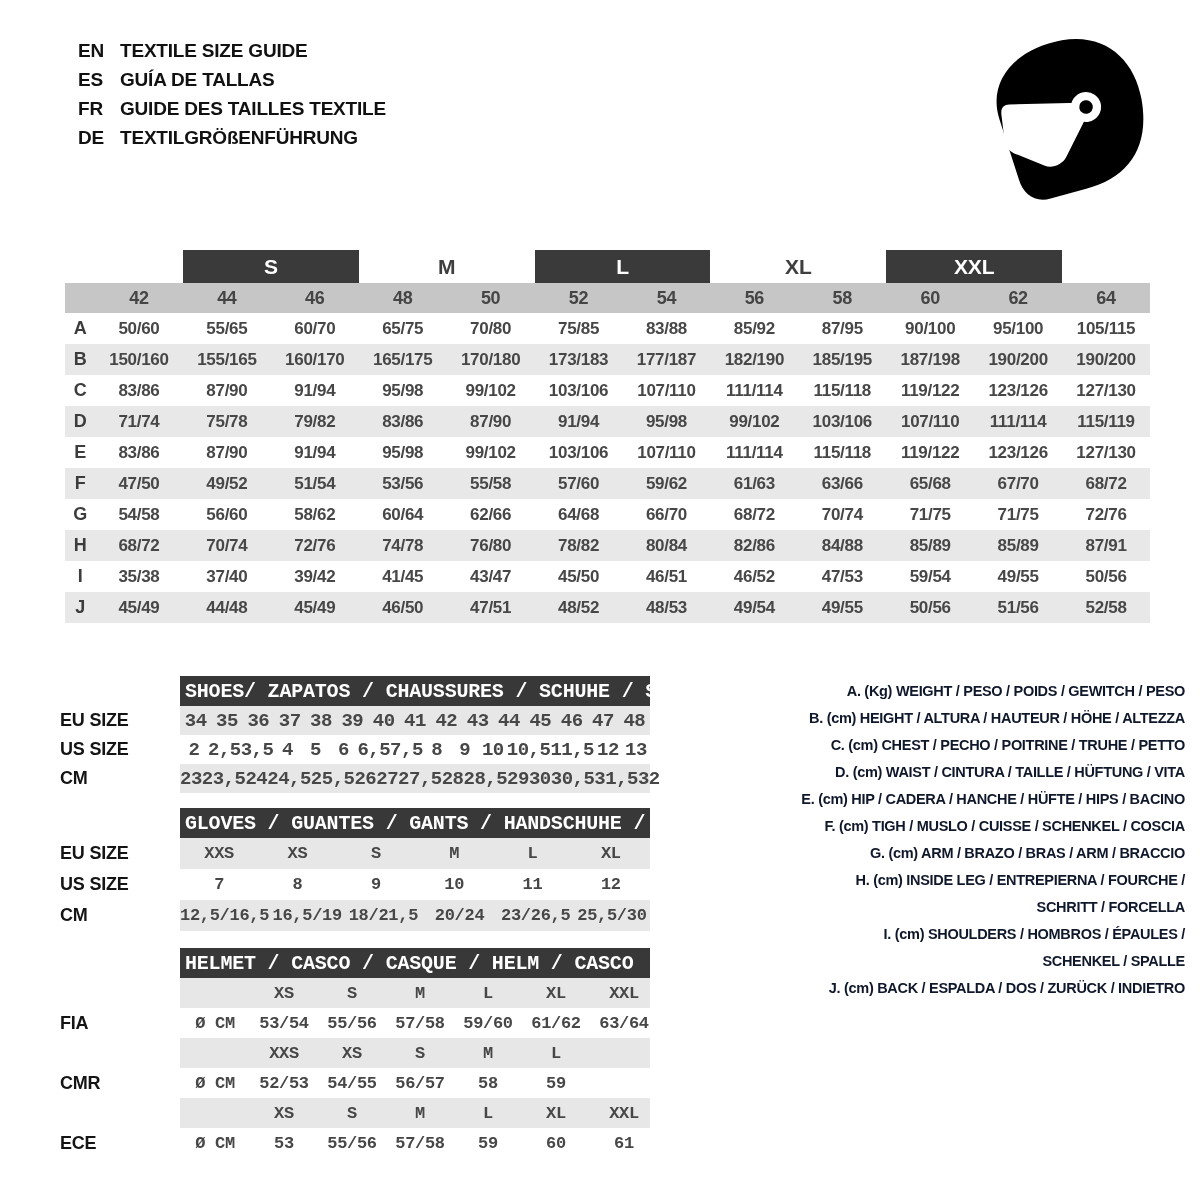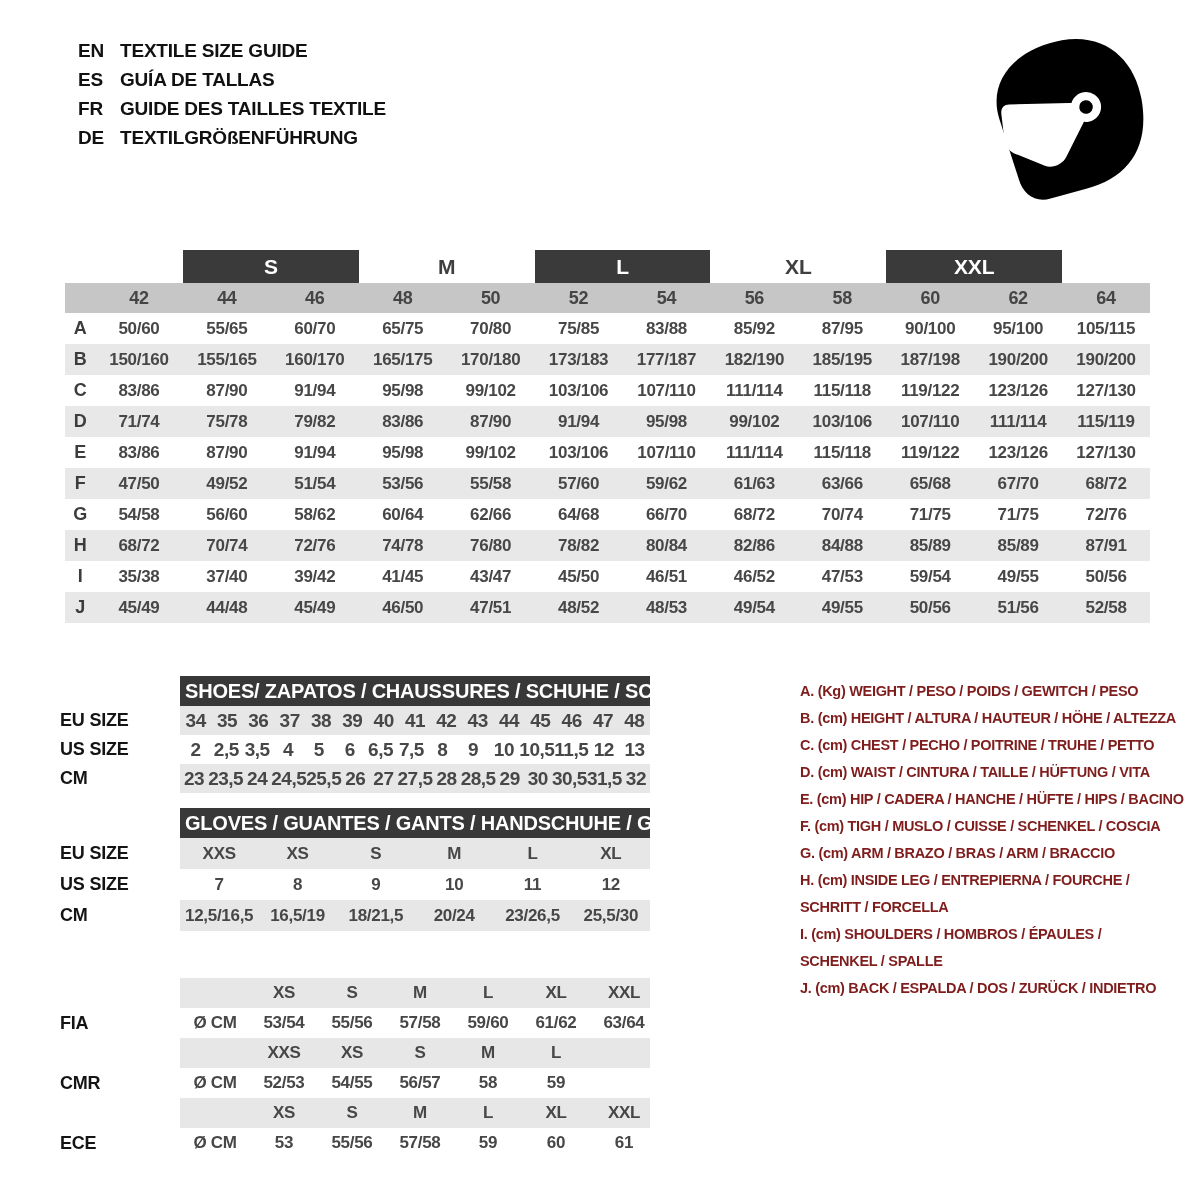--- a/index.html
+++ b/index.html
@@ -34,39 +34,39 @@
   .main-row.stripe { background:#e8e8e8; }
   .cell, .row-label { display:flex; align-items:center; justify-content:center;
     font-size:17px; color:#474747; letter-spacing:-0.3px; white-space:nowrap; }
   .row-label { font-size:18px; color:#3c3c3c; }
 
   
   .sub-table { position:absolute; left:60px; width:688px; }
   .sub-row { display:flex; }
   .sub-label { width:120px; display:flex; align-items:center; font-size:18px;
     color:#141414; letter-spacing:-0.2px; }
-  .sub-content { width:470px; display:grid; }
+  .sub-content { width:470px; display:grid;font-family:Liberation Mono, monospace; }
   .sub-content.gray { background:#e7e7e7; }
   .title-row .sub-content { background:#383838; display:flex; align-items:center; }
   .title-text { color:#ffffff; font-size:20px; letter-spacing:-0.2px; padding-left:5px; white-space:nowrap; }
   .cols15 { grid-template-columns:repeat(15,1fr); }
   .cols6  { grid-template-columns:repeat(6,1fr); }
   .helmet-grid { grid-template-columns:70px repeat(6,68px) 1fr; }
   .sub-content .cell { font-size:17px; color:#474747; }
   .shoes-table .sub-content .cell { font-size:19px; letter-spacing:-0.5px; }
   .shoes-table .sub-row { height:29px; }
   .shoes-table .title-row { height:30px; }
   .gloves-table .sub-row { height:31px; }
   .gloves-table .title-row { height:30px;text-align:right; }
   .helmet-table .sub-row { height:30px; }
   .helmet-table .title-row { height:30px; }
 
   
   .legend { position:absolute; left:800px; top:678px; width:385px; }
-  .legend-item { font-size:14.5px; line-height:27px; letter-spacing:-0.3px; color:#7f1d1d; }
+  .legend-item { font-size:14.5px; line-height:27px; letter-spacing:-0.3px; color:#0f172a;text-align:right; }
   .legend-line { white-space:nowrap; }
 </style>
 </head>
 <body>
 
 <div class="page">
 
   <header class="lang-block" id="lang-block">
       <div class="lang-row">
         <span class="lang-code">EN</span>
@@ -382,20 +382,23 @@
           <div class="cell">18/21,5</div>
           <div class="cell">20/24</div>
           <div class="cell">23/26,5</div>
           <div class="cell">25,5/30</div>
         </div>
       </div>
     </section>
   <section class="sub-table helmet-table" id="helmet-table" style="top:948px">
       <div class="sub-row title-row">
         <div class="sub-label"></div>
+        <div class="sub-content">
+          <span class="title-text">HELMET / CASCO / CASQUE / HELM / CASCO</span>
+        </div>
       </div>
       <div class="sub-row">
         <div class="sub-label"></div>
         <div class="sub-content helmet-grid gray">
           <div class="cell"></div>
           <div class="cell">XS</div>
           <div class="cell">S</div>
           <div class="cell">M</div>
           <div class="cell">L</div>
           <div class="cell">XL</div>

